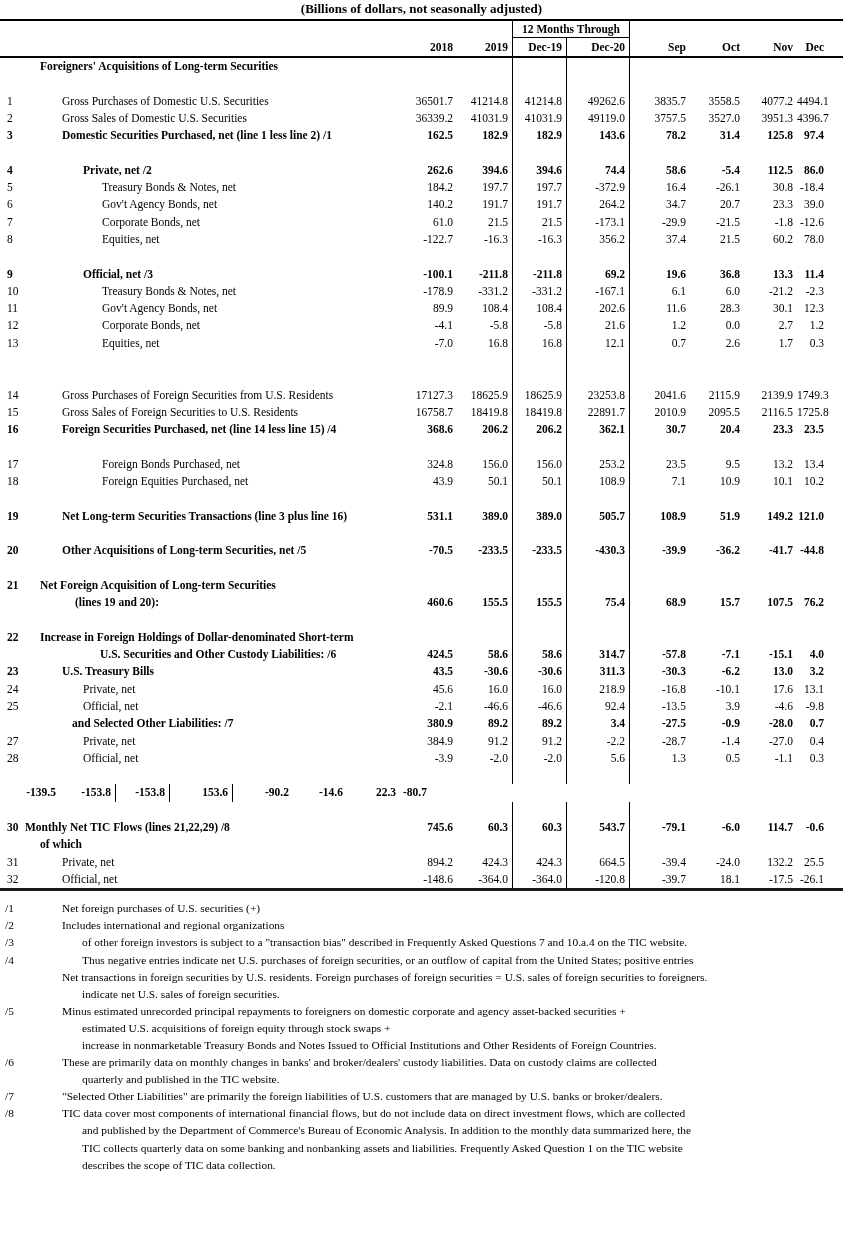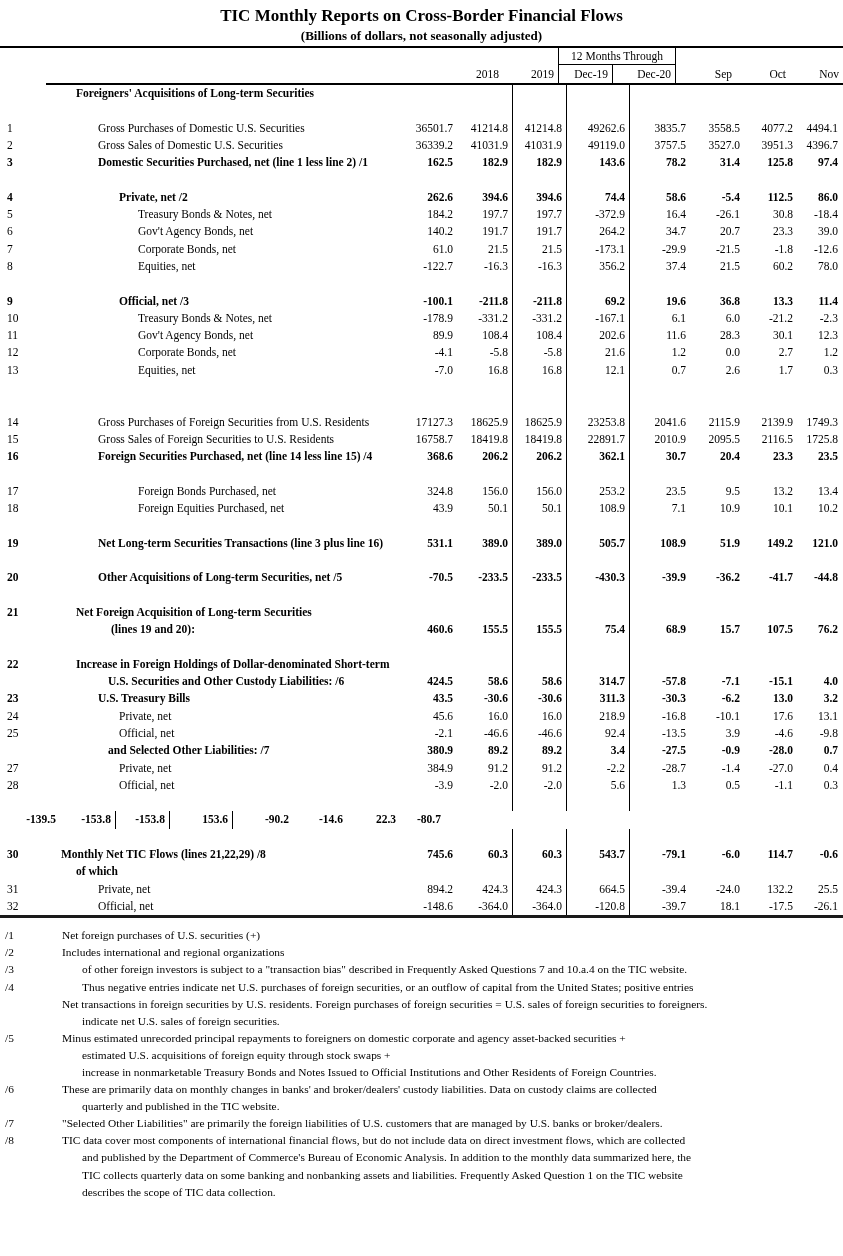--- a/index.html
+++ b/index.html
@@ -8,64 +8,63 @@
     width: 843px; height: 1256px; overflow: hidden;
     color: #000;
     font-family: "Liberation Serif", "DejaVu Serif", serif;
   }
   .page { position: relative; width: 843px; height: 1256px; }
 
   .title { text-align: center; font-weight: bold; font-size: 17px; line-height: 22px; padding-top: 5px; white-space: nowrap; }
   .subtitle { text-align: center; font-weight: bold; font-size: 13px; line-height: 17px; white-space: nowrap; }
 
   .table { margin-top: 2px; border-top: 2px solid #000; font-size: 11.5px; }
-  .hdr { border-bottom: 2.5px solid #000; font-weight: normal; margin-left: 46px; }
+  .hdr { border-bottom: 2.5px solid #000; font-weight: bold; }
   .hrow { display: flex; height: 17px; line-height: 17px; }
   .hrow.years { height: 18px; line-height: 18px; }
 
-  .lcell { width: 397px; flex: none; position: relative; white-space: nowrap; padding-left: 36px; }
+  .lcell { width: 397px; flex: none; position: relative; white-space: nowrap; }
   .vcell { flex: none; text-align: right; padding-right: 4px; white-space: nowrap; }
   .c0 { width: 60px; }
   .c1 { width: 55px; }
   .c2 { width: 55px; border-left: 1.5px solid #000; border-right: 1.5px solid #000; }
   .c3 { width: 63px; border-right: 1.5px solid #000; }
   .c4 { width: 60px; }
   .c5 { width: 54px; }
   .c6 { width: 53px; }
-  .c7 { width: 46px; padding-right: 5px; }
+  .c7 { width: 46px; padding-right: 19px; }
   .spancell {
     width: 118px; flex: none; text-align: center;
     border-left: 1.5px solid #000; border-right: 1.5px solid #000; border-bottom: 1.5px solid #000;
   }
 
   .tbody { border-bottom: 3.5px solid #1a1a1a; }
   .trow { display: flex; height: 17.3px; line-height: 17.3px; }
   .trow.b { font-weight: bold; }
   .lnum { position: absolute; left: 7px; }
   .ltext { display: inline-block; }
   .i0 { margin-left: 25px; }
   .i1 { margin-left: 40px; }
   .i2 { margin-left: 62px; }
   .i3 { margin-left: 72px; }
   .i4 { margin-left: 75px; }
   .i5 { margin-left: 83px; }
-  .i6 { margin-left: 72px; text-align: right; }
+  .i6 { margin-left: 100px; text-align: right; }
   .i7 { margin-left: 102px; }
 
   .footnotes { margin-top: 9px; font-size: 11.4px; line-height: 17.1px; }
   .fn { position: relative; }
   .fnmark { position: absolute; left: 5px; top: 0; }
   .fnline { margin-left: 62px; white-space: nowrap; }
   .fnline.cont { margin-left: 82px; }
 </style>
 </head>
 <body>
 
 <div class="page">
-  <div class="title">TIC Monthly Reports on Cross-Border Financial Flows</div>
   <div class="subtitle">(Billions of dollars, not seasonally adjusted)</div>
 
   <div class="table">
     <div class="hdr">
       <div class="hrow">
         <div class="lcell"></div>
         <div class="vcell c0"></div>
         <div class="vcell c1"></div>
         <div class="spancell">12 Months Through</div>
         <div class="vcell c4"></div>

